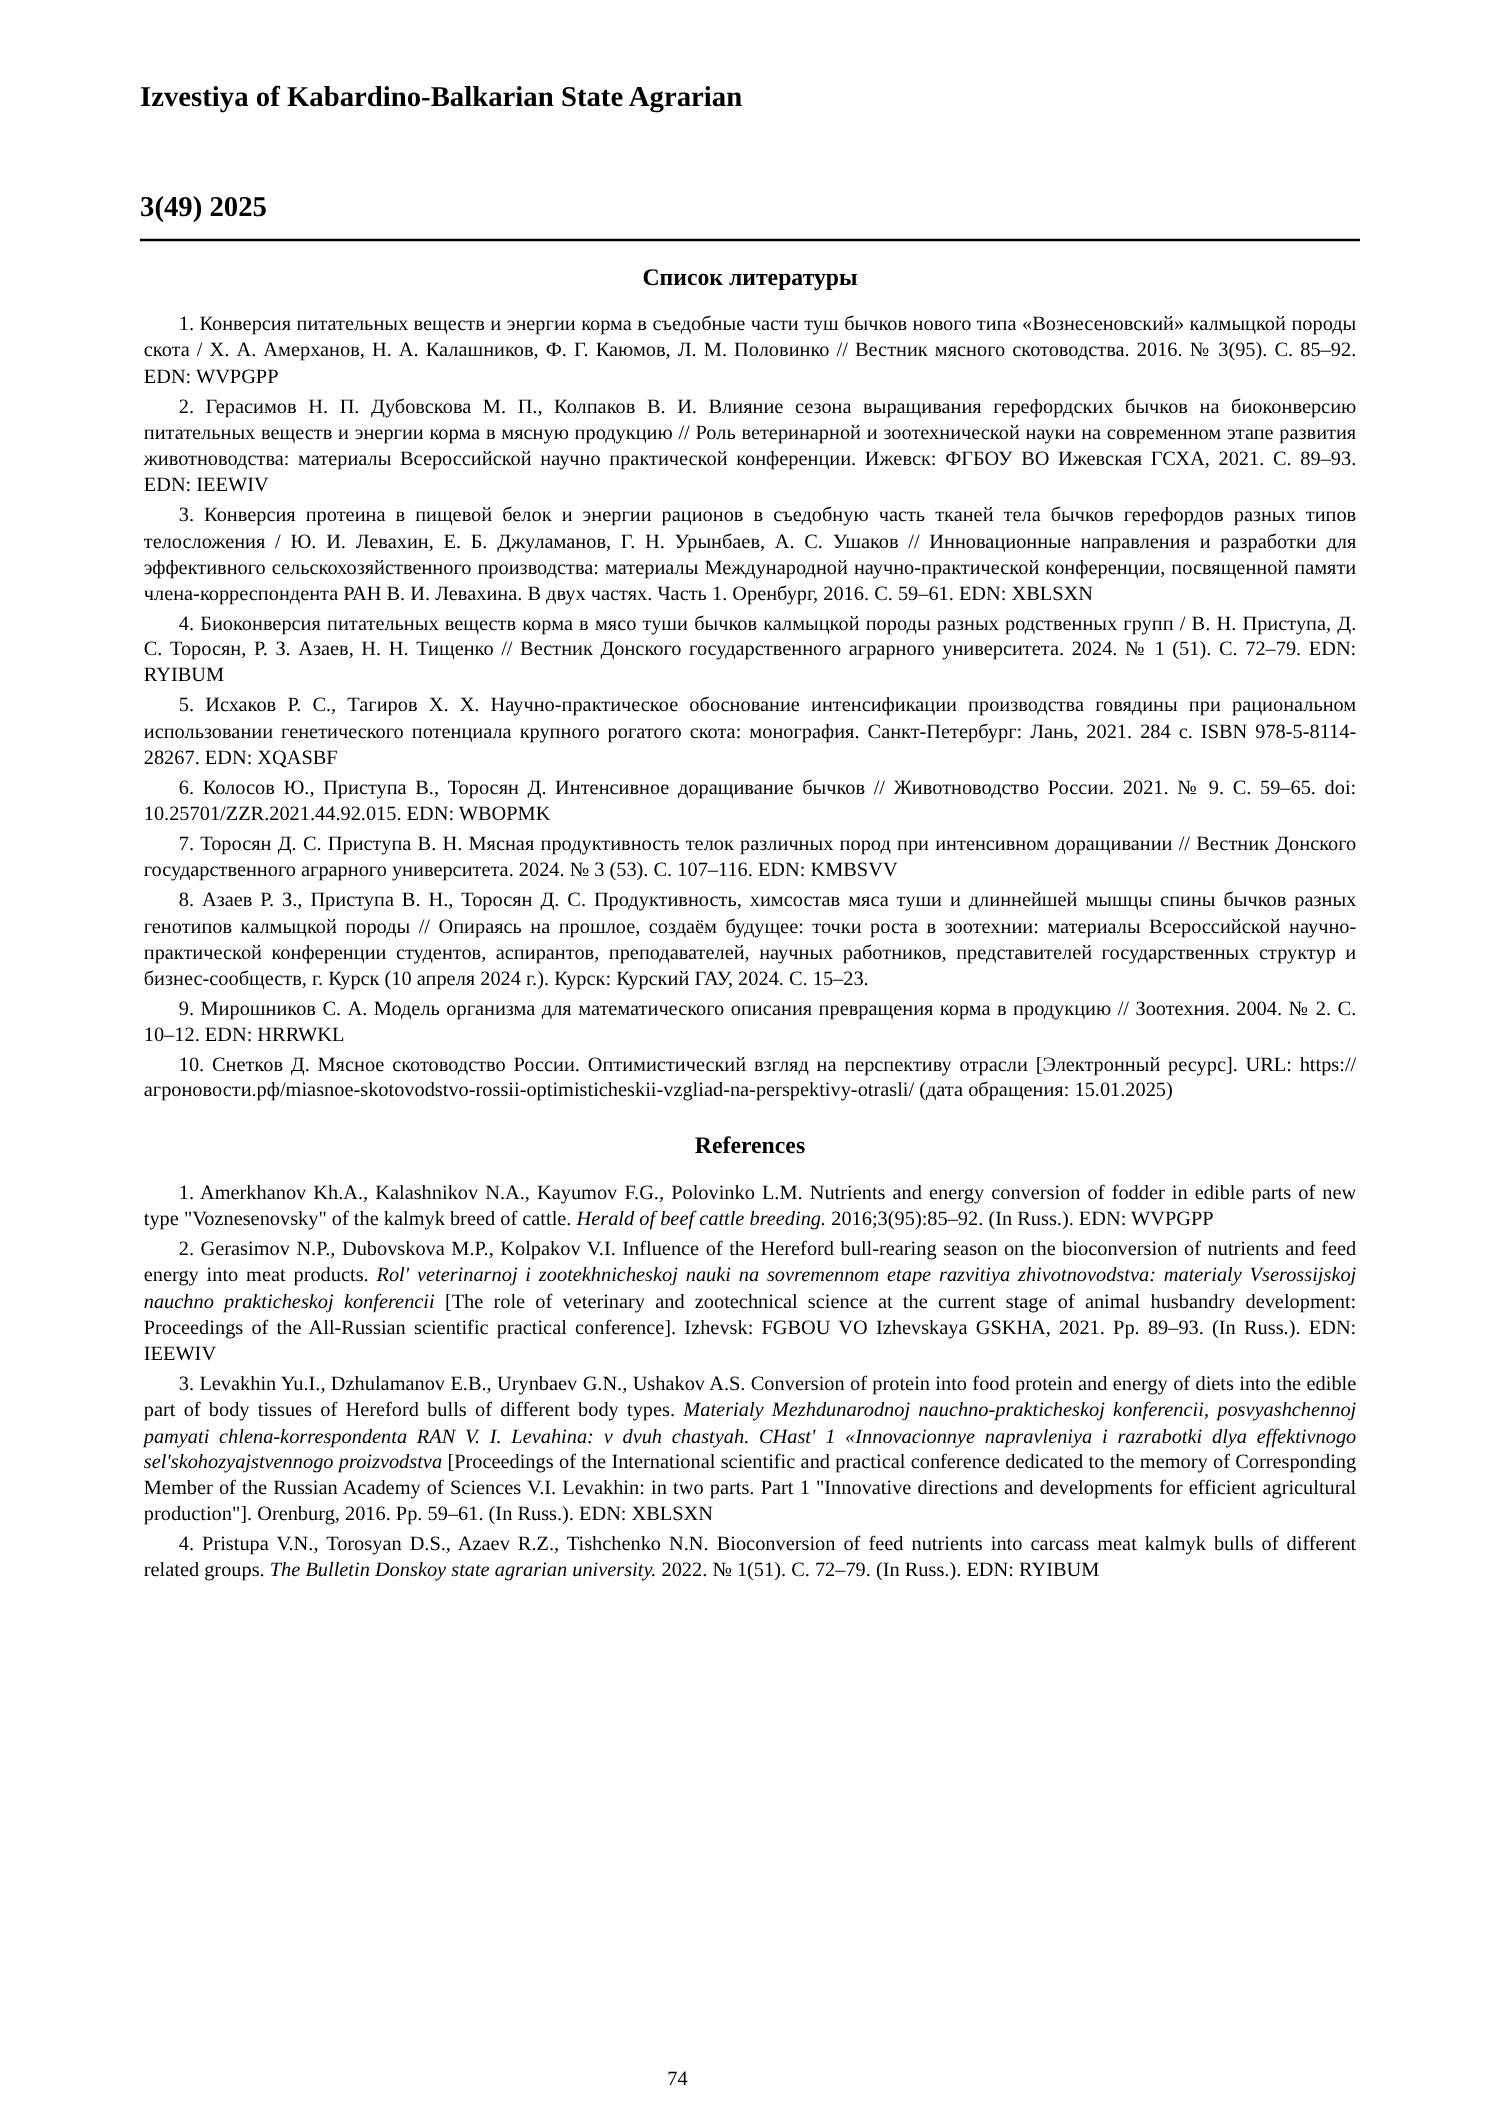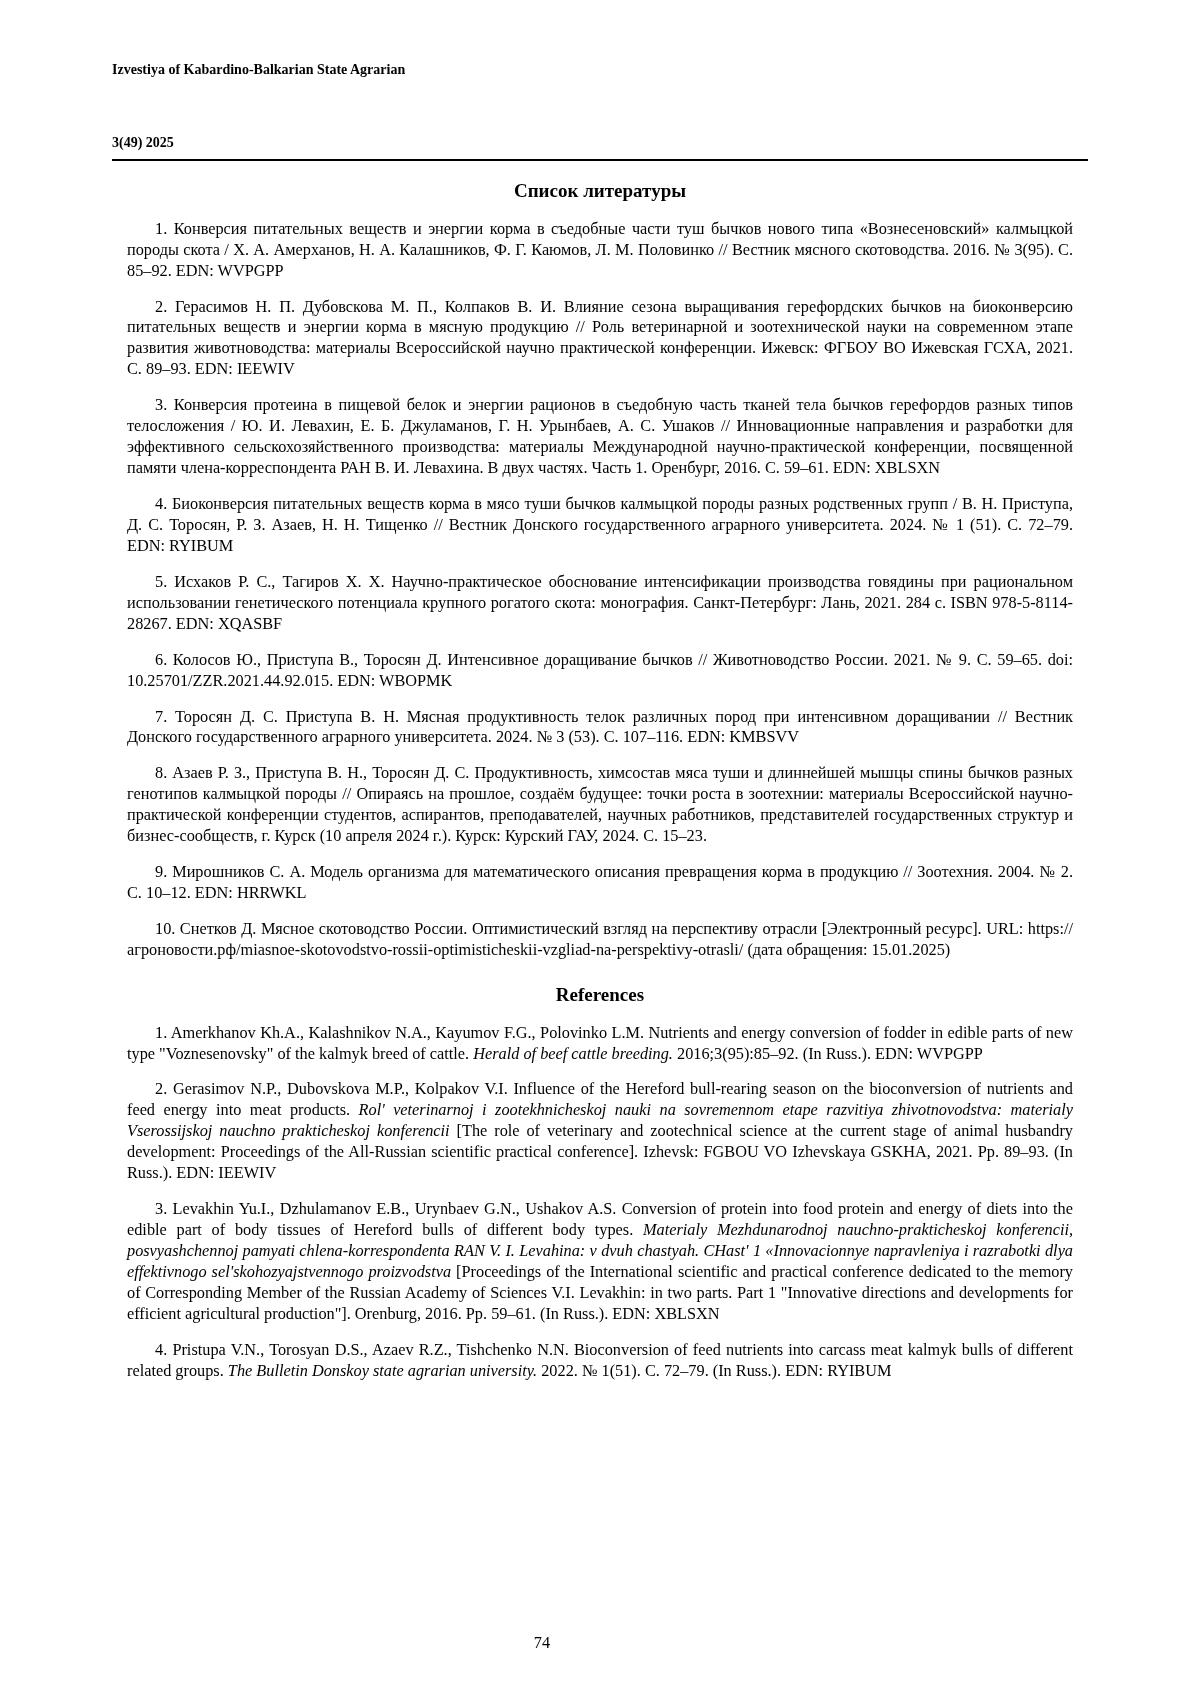--- a/index.html
+++ b/index.html
@@ -18,21 +18,21 @@
     width: 1200px;
     height: 1697px;
     box-sizing: border-box;
     padding: 58px 112px 40px 112px;
   }
   
   .runhead {
     position: relative;
     font-family: "Liberation Serif", serif;
     font-weight: bold;
-    font-size: 14px;
+    font-size: 23px;
     line-height: 1.75;
   }
   .runhead .line {
     display: flex;
     justify-content: space-between;
     align-items: baseline;
   }
   .runhead .left {
     white-space: nowrap;
   }
@@ -52,34 +52,34 @@
     text-align: center;
     margin: 0 0 14px 0;
     line-height: 1.3;
   }
   h2.section-title.refs {
     margin-top: 22px;
     margin-bottom: 14px;
   }
   
   p.ref {
-    margin: 15px;
+    margin: 3px;
     font-size: 16.3px;
     line-height: 1.285;
     text-align: justify;
     text-indent: 28px;
     hyphens: manual;
   }
   p.ref i {
     font-style: italic;
   }
   
   .folio {
     position: absolute;
-    bottom: 44px;
+    bottom: 24px;
     left: 0;
     width: 1084px;
     text-align: center;
     font-size: 16.3px;
   }
 </style>
 </head>
 <body>
 
 <div class="page">

